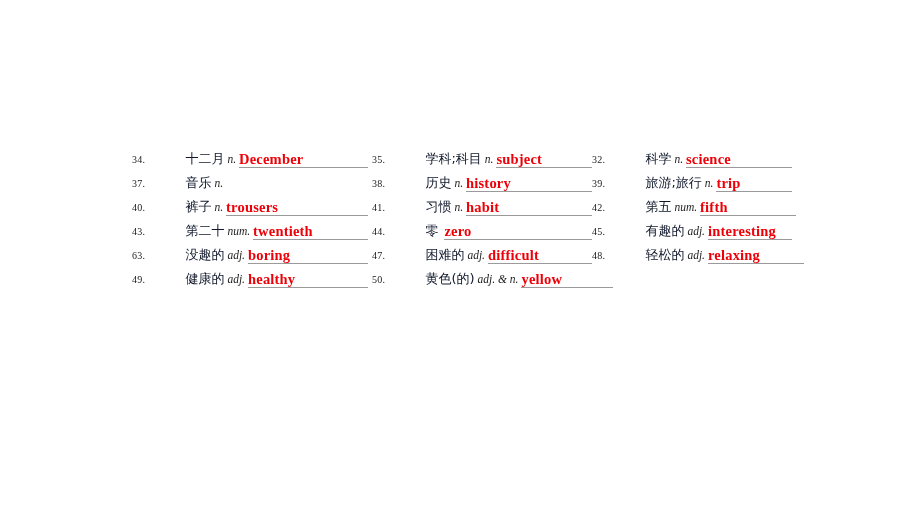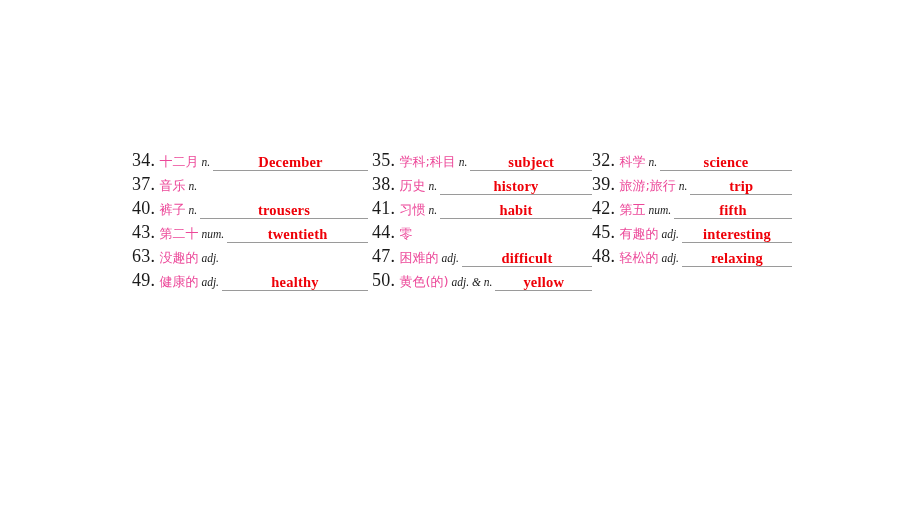--- a/index.html
+++ b/index.html
@@ -35,45 +35,45 @@
     height: 24px;
     display: flex;
     align-items: baseline;
     white-space: nowrap;
     font-size: 13.5px;
     color: #1a1a1a;
   }
 
   .num {
     font-family: "Liberation Serif", "DejaVu Serif", serif;
-    font-size: 18px;
+    font-size: 10px;
     color: #1a1a1a;
     letter-spacing: 0.3px;
     margin-right: 4px;
   }
 
   .zh {
     font-family: "DejaVu Sans", "Liberation Sans", sans-serif;
     font-size: 13px;
-    color: #ec4899;
+    color: #0f172a;
     letter-spacing: 0px;
+    margin-left: 36px;
   }
 
   .pos {
     font-style: italic;
     font-size: 11.5px;
     color: #1a1a1a;
     margin-left: 3px;
     margin-right: 0px;
   }
 
   .blank {
     flex: 1 1 auto;
     border-bottom: 1px solid #9a9a9a;
-    text-align: center;
     color: #ee0008;
     font-weight: bold;
     font-size: 14.5px;
     font-family: "Liberation Serif", "DejaVu Serif", serif;
     line-height: 1.05;
     margin-left: 3px;
     position: relative;
     top: 1px;
     letter-spacing: 0.2px;
   }
@@ -113,20 +113,21 @@
       <span class="num">43.</span>
       <span class="zh">第二十</span>
       <span class="pos">num.</span>
       <span class="blank">twentieth</span>
     </div>
 
     <div class="entry">
       <span class="num">63.</span>
       <span class="zh">没趣的</span>
       <span class="pos">adj.</span>
+      <span class="blank w-wide">boring</span>
     </div>
 
     <div class="entry">
       <span class="num">49.</span>
       <span class="zh">健康的</span>
       <span class="pos">adj.</span>
       <span class="blank w-wide">healthy</span>
     </div>
 
   </div>
@@ -151,20 +152,21 @@
       <span class="num">41.</span>
       <span class="zh">习惯</span>
       <span class="pos">n.</span>
       <span class="blank w-mid">habit</span>
     </div>
 
     <div class="entry">
       <span class="num">44.</span>
       <span class="zh">零</span>
       <span class="pos"></span>
+      <span class="blank">zero</span>
     </div>
 
     <div class="entry">
       <span class="num">47.</span>
       <span class="zh">困难的</span>
       <span class="pos">adj.</span>
       <span class="blank w-mid">difficult</span>
     </div>
 
     <div class="entry">

